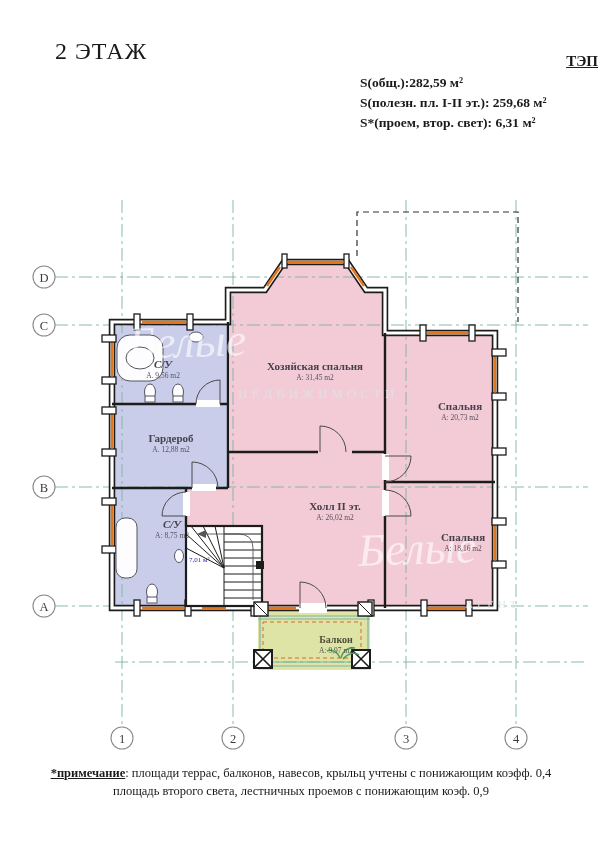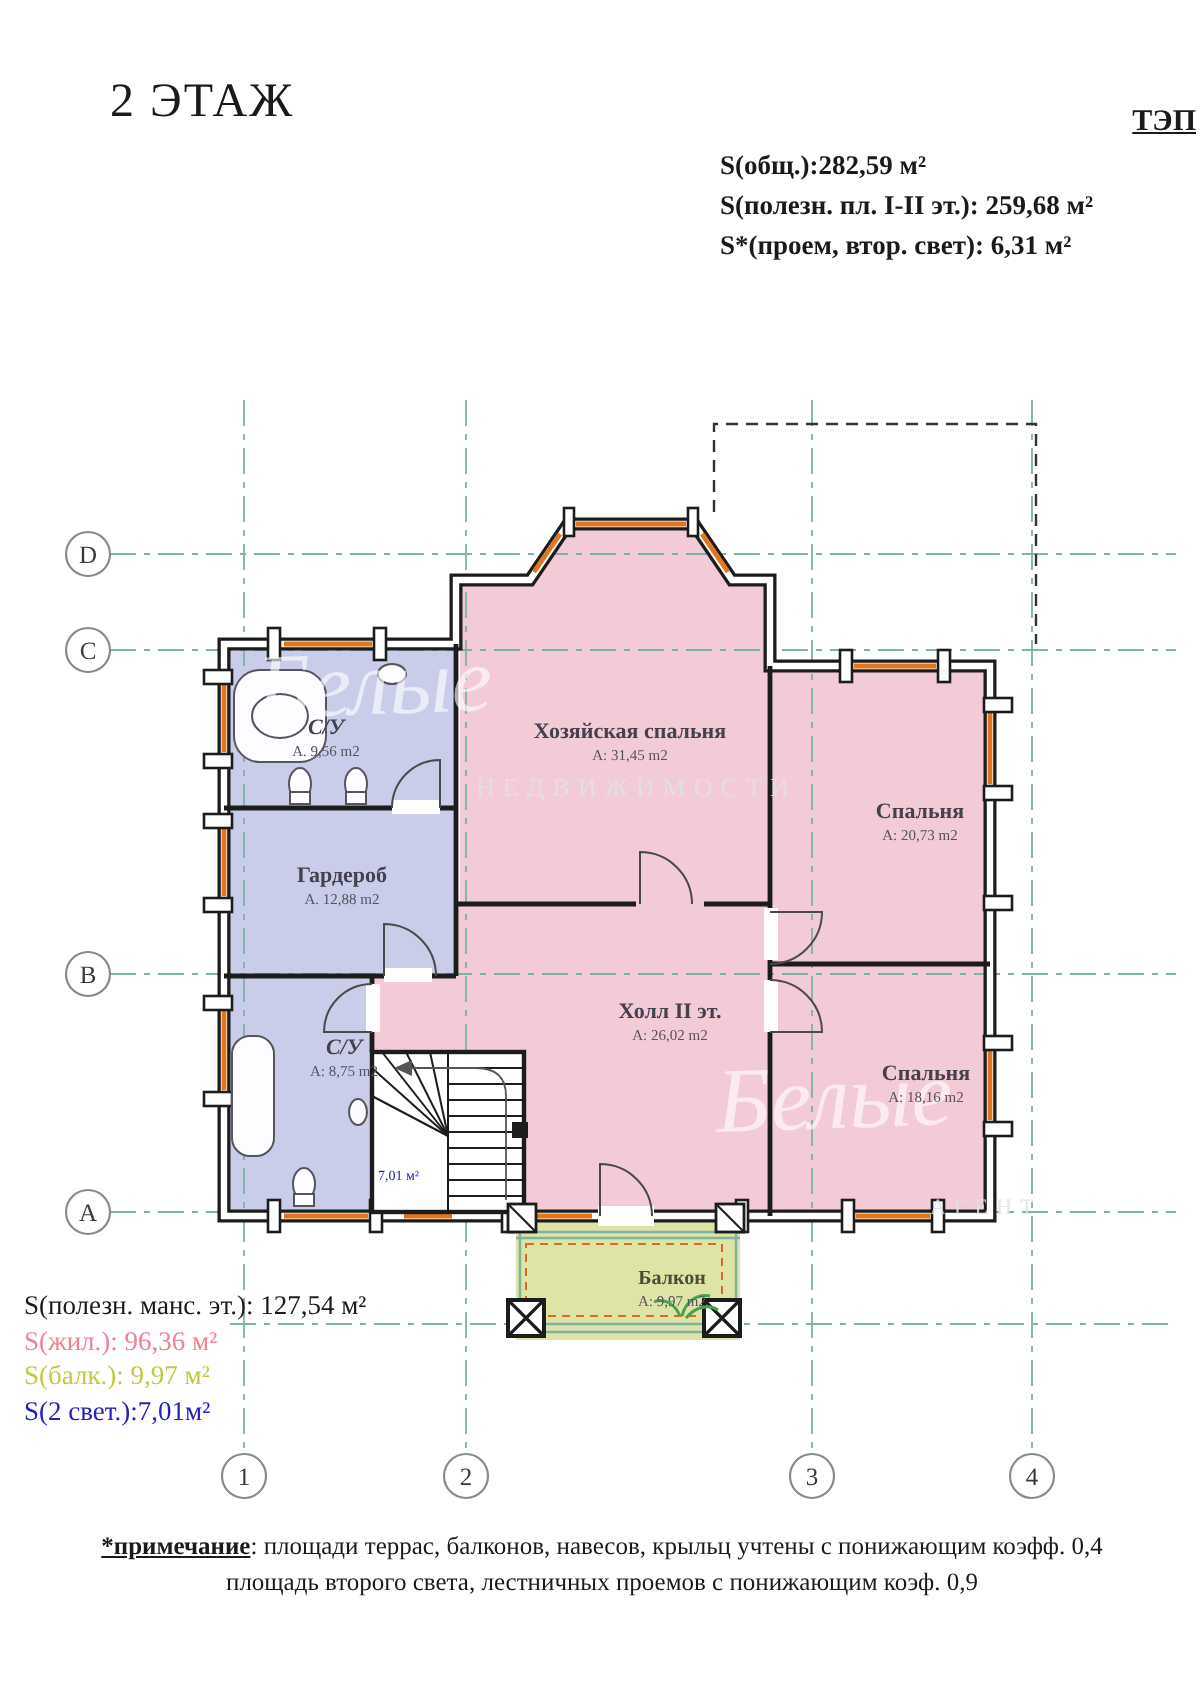--- a/index.html
+++ b/index.html
@@ -264,27 +264,21 @@
     <div class="room-area">А: 26,02 m2</div>
   </div>
   <div class="room-label" style="left:405px;top:531px;width:116px;">
     <div class="room-name">Спальня</div>
     <div class="room-area">А: 18,16 m2</div>
   </div>
   <div class="room-label" style="left:262px;top:634px;width:100px;color:#4c4c38;padding-left:24px;">
     <div class="room-name sm">Балкон</div>
     <div class="room-area">А: 9,97 m2</div>
   </div>
-  <div class="stair-note" style="left:189px;top:584px;width:60px;">7,01 м²</div>
-
-  <div class="abs summary">
-    <div style="color: rgb(26, 26, 26);">S(полезн. манс. эт.): 127,54 м²</div>
-    <div style="color: rgb(238, 130, 150);">S(жил.): 96,36 м²</div>
-    <div style="color: rgb(195, 201, 62);">S(балк.): 9,97 м²</div>
-    <div style="color: rgb(34, 34, 187);">S(2 свет.):7,01м²</div>
-  </div>
+  <div class="stair-note" style="left:189px;top:556px;width:60px;">7,01 м²</div>
+
 
   <div class="abs note">
     <div><span class="note-label">*примечание</span><span>: площади террас, балконов, навесов, крыльц  учтены с понижающим коэфф. 0,4</span></div>
     <div>площадь второго света, лестничных проемов с понижающим коэф. 0,9</div>
   </div>
 
 </div>
 
 </body></html>

